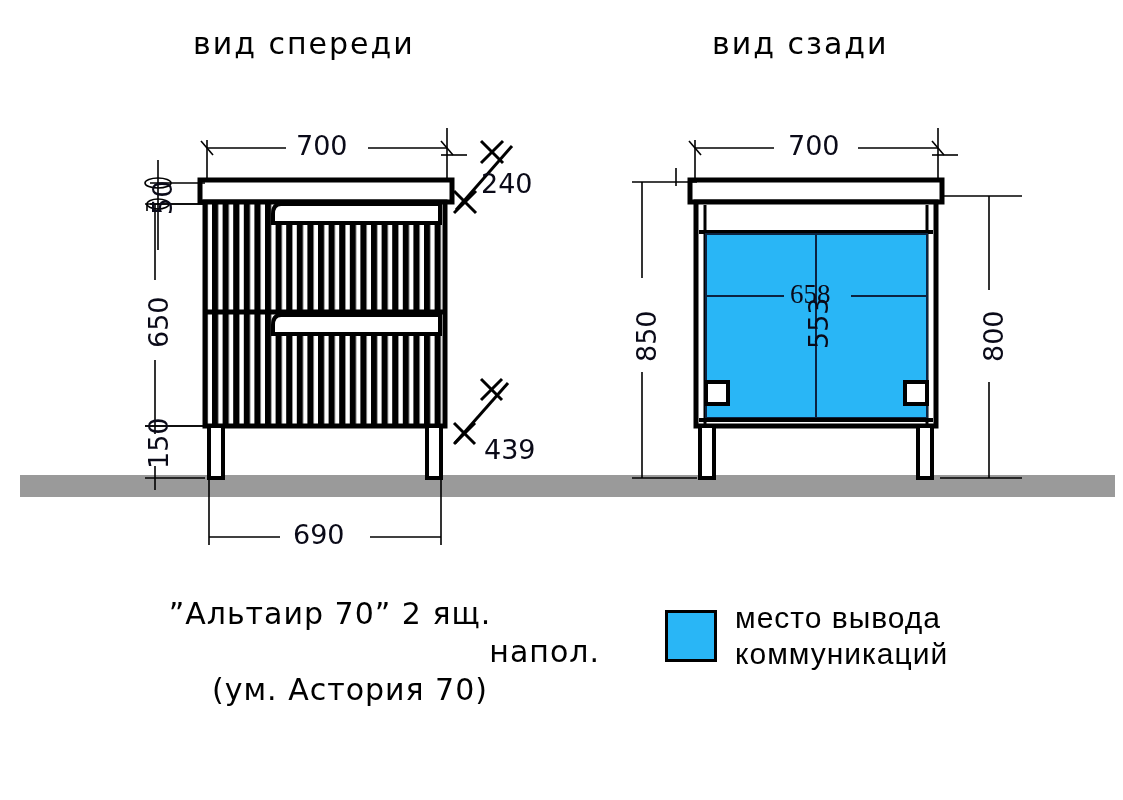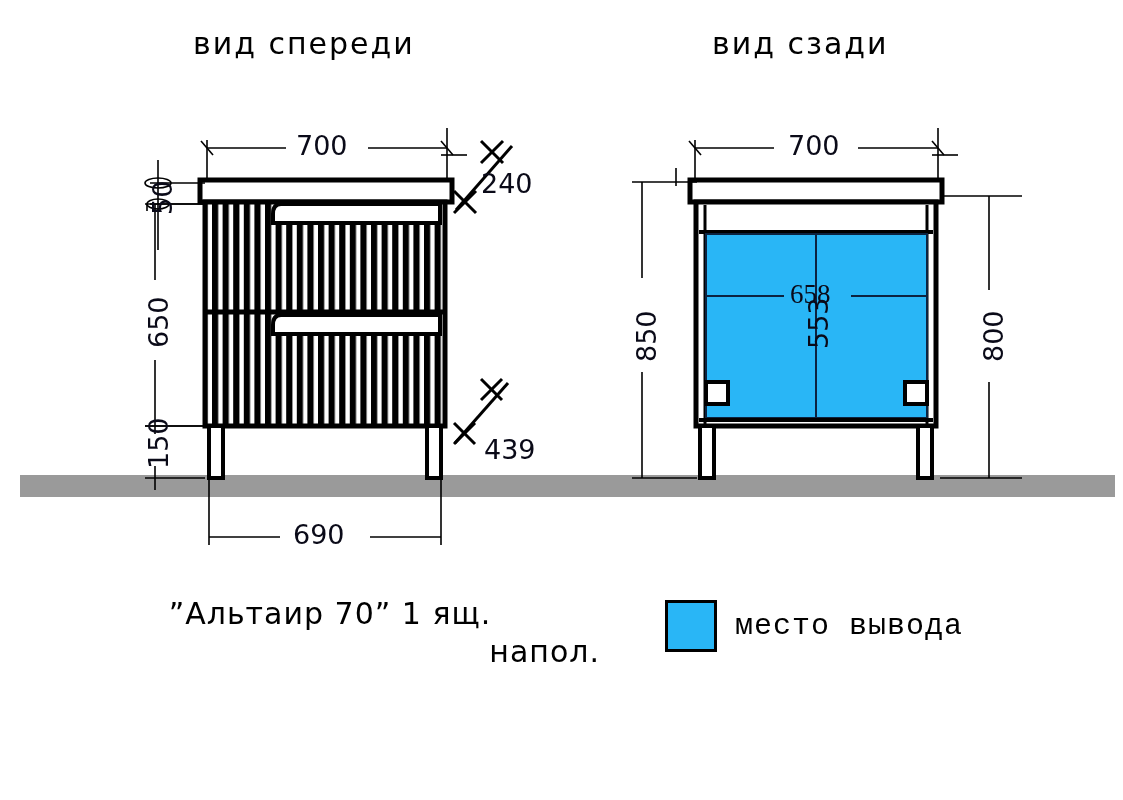--- a/index.html
+++ b/index.html
@@ -30,21 +30,21 @@
     position:absolute;left:60px;top:595px;width:540px;
     text-align:center;font-size:30px;line-height:38px;letter-spacing:1px;
     font-family:"DejaVu Sans","Liberation Sans",sans-serif;
   }
   .caption div{white-space:nowrap;}
   .cap-line4{padding-left:40px;}
 
   #legend{position:absolute;left:665px;top:600px;display:flex;align-items:center;gap:18px;}
   #legend-swatch{width:52px;height:52px;background:#29b6f6;border:3px solid #000;box-sizing:border-box;}
   #legend-text{font-size:30px;line-height:36px;letter-spacing:1px;
-    font-family:Liberation Mono, monospace;}
+    font-family:Liberation Sans, sans-serif;}
   #legend-text div{white-space:nowrap;}
 </style>
 </head>
 <body>
 
 <div id="stage">
 
   <div class="view-title" id="title-front">вид спереди</div>
   <div class="view-title" id="title-back">вид сзади</div>
 
@@ -224,24 +224,26 @@
   <div class="dim" id="d439" style="left:484px;top:406px;margin-top:28px;">439</div>
   <div class="dim" id="d690" style="left:293px;top:519px;text-align:right;">690</div>
 
   <div class="dim" id="d700b" style="left:788px;top:130px;">700</div>
   <div class="dim rot" id="d850" style="left:631px;top:362px;">850</div>
   <div class="dim rot" id="d800" style="left:978px;top:362px;">800</div>
   <div class="dim" id="d658" style="left:790px;top:279px;font-family:Liberation Serif, serif;">658</div>
   <div class="dim rot" id="d553" style="left:803px;top:349px;">553</div>
 
   <div class="caption">
-    <div>”Альтаир 70” 1 ящ.</div>
+    <div>”Альтаир 70” 2 ящ.</div>
     <div style="text-align:right;padding-left:40px;">напол.</div>
+    <div class="cap-line4">(ум. Астория 70)</div>
   </div>
 
   <div id="legend">
     <div id="legend-swatch" style="background: rgb(41, 182, 246);"></div>
     <div id="legend-text">
       <div>место вывода</div>
+      <div>коммуникаций</div>
     </div>
   </div>
 
 </div>
 
 </body></html>

